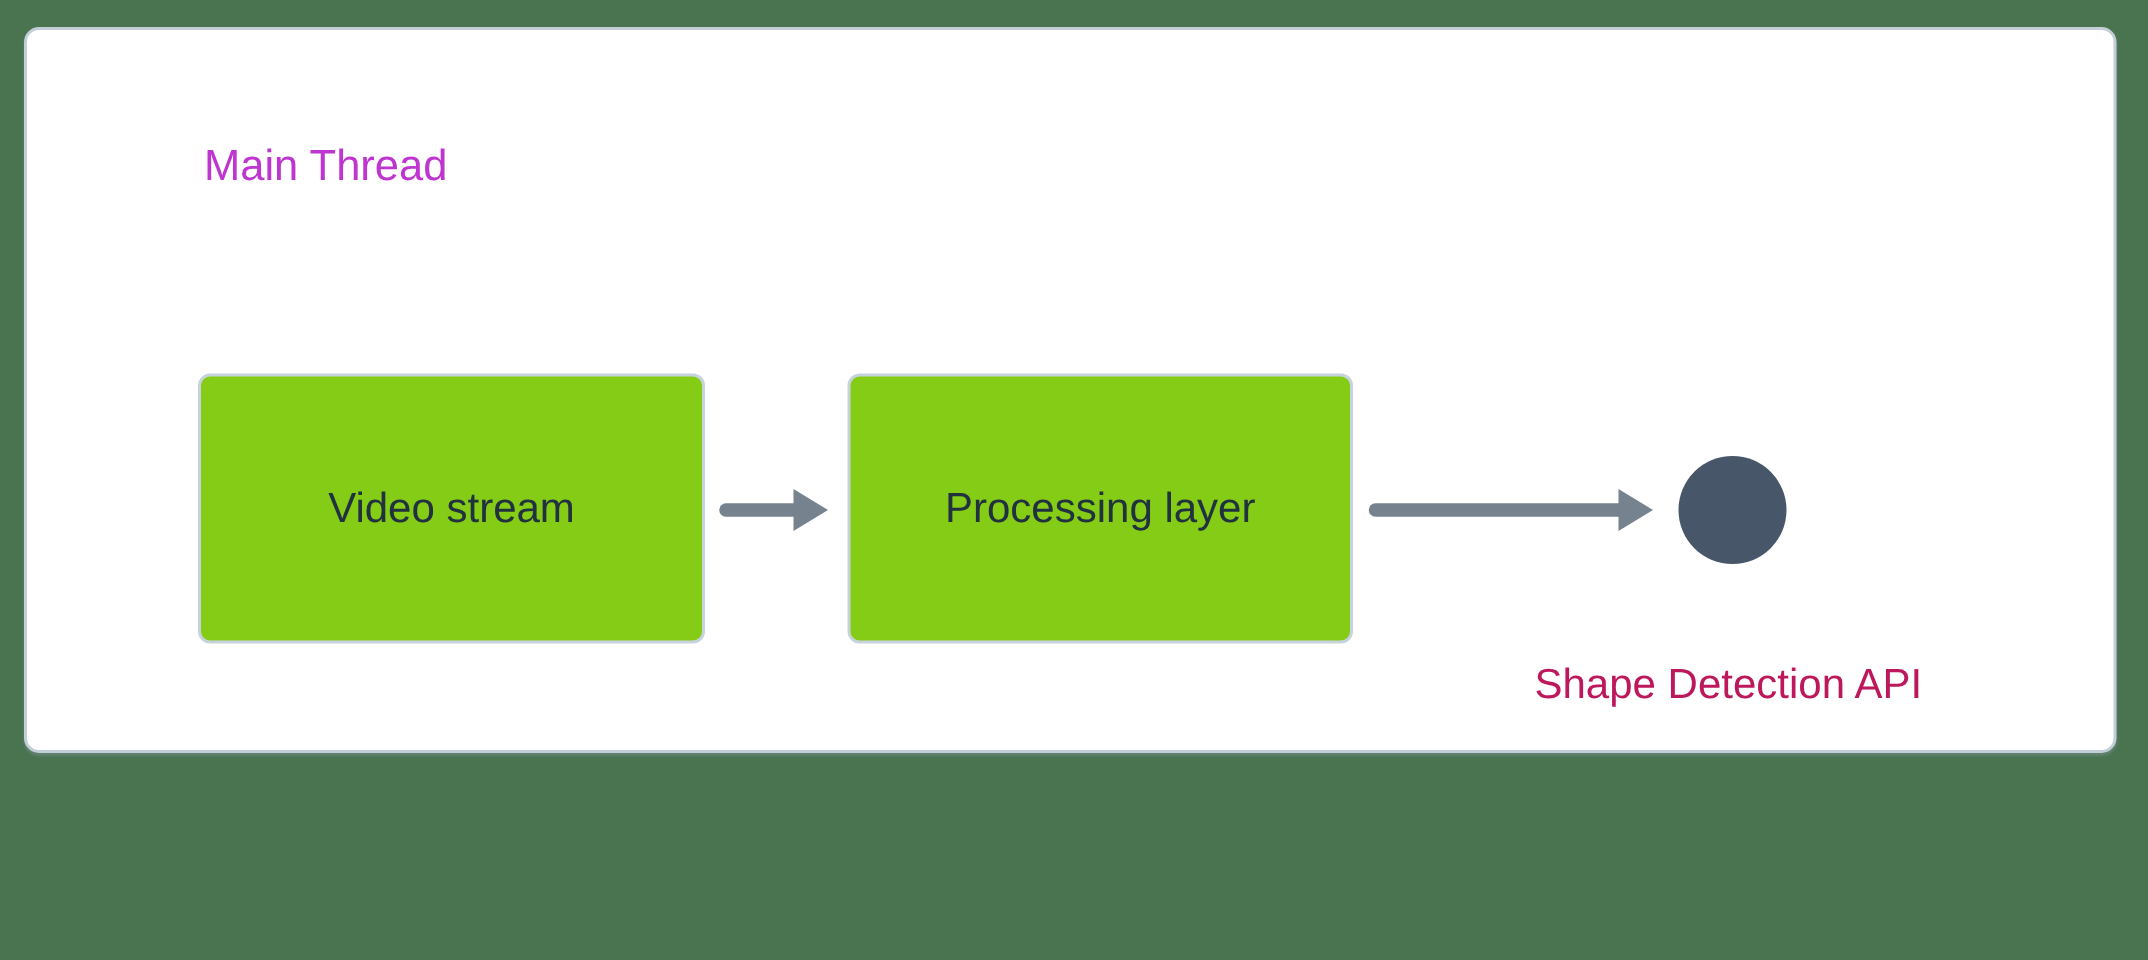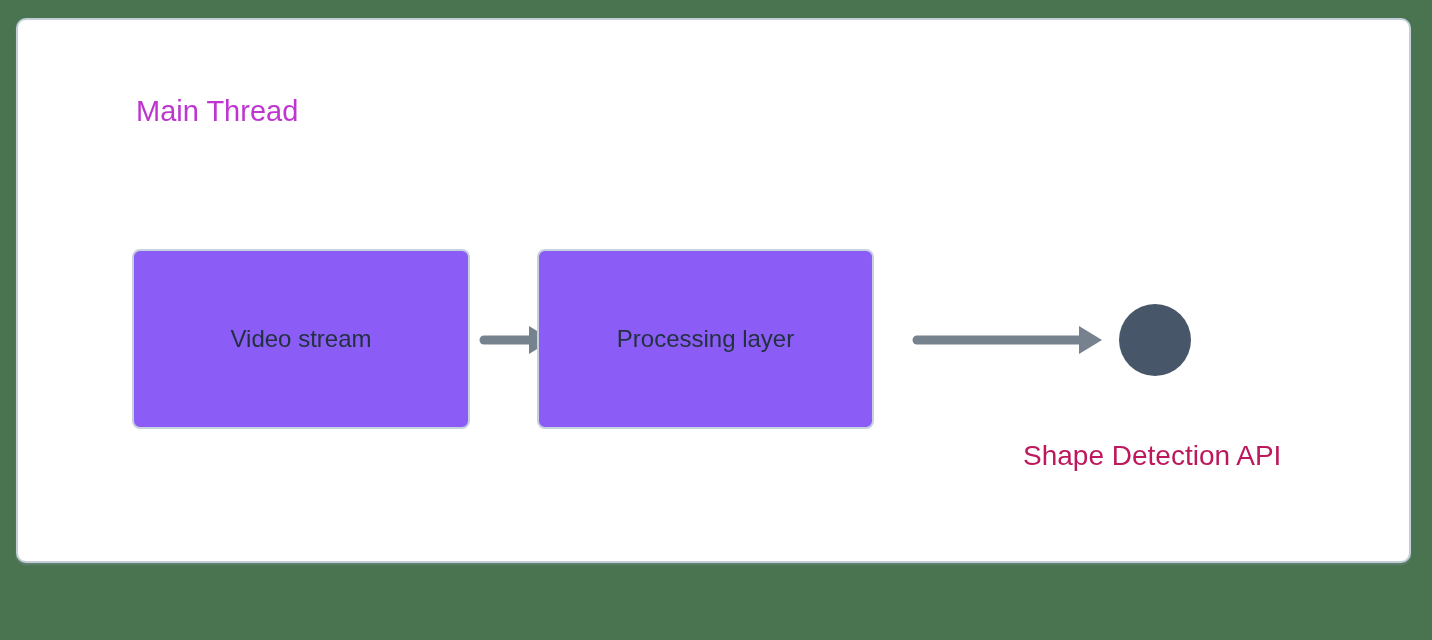--- a/index.html
+++ b/index.html
@@ -14,53 +14,53 @@
   .stage {
     position: relative;
     width: 1432px;
     height: 640px;
   }
   .card {
     position: absolute;
     left: 16px;
     top: 18px;
     width: 1395px;
-    height: 545px;
+    height: 484px;
     background: #FFFFFF;
     border: 2px solid #C2CFD9;
     border-radius: 10px;
     box-shadow: 0 2px 2px rgba(140, 160, 175, 0.35);
     box-sizing: border-box;
   }
   .thread-title {
     position: absolute;
     left: 118px;
     top: 74px;
     font-size: 29px;
     line-height: 34px;
     color: #BE35D0;
     white-space: nowrap;
   }
   .node {
     position: absolute;
     top: 229px;
     height: 180px;
-    background: #8b5cf6;
+    background: #84cc16;
     border: 2px solid #C7D3DC;
     border-radius: 8px;
     box-sizing: border-box;
     display: flex;
     align-items: center;
     justify-content: center;
-    font-size: 24px;
+    font-size: 28px;
     color: #22313F;
     white-space: nowrap;
   }
   .node-video { left: 114px; width: 338px; }
-  .node-processing { left: 519px; width: 337px; text-align: right; }
+  .node-processing { left: 547px; width: 337px; text-align: right; }
   .arrow {
     position: absolute;
     top: 300px;
     height: 40px;
   }
   .arrow-1 { left: 461px; width: 76px; }
   .arrow-2 { left: 893px; width: 196px; }
   .endpoint-circle {
     position: absolute;
     left: 1101px;

